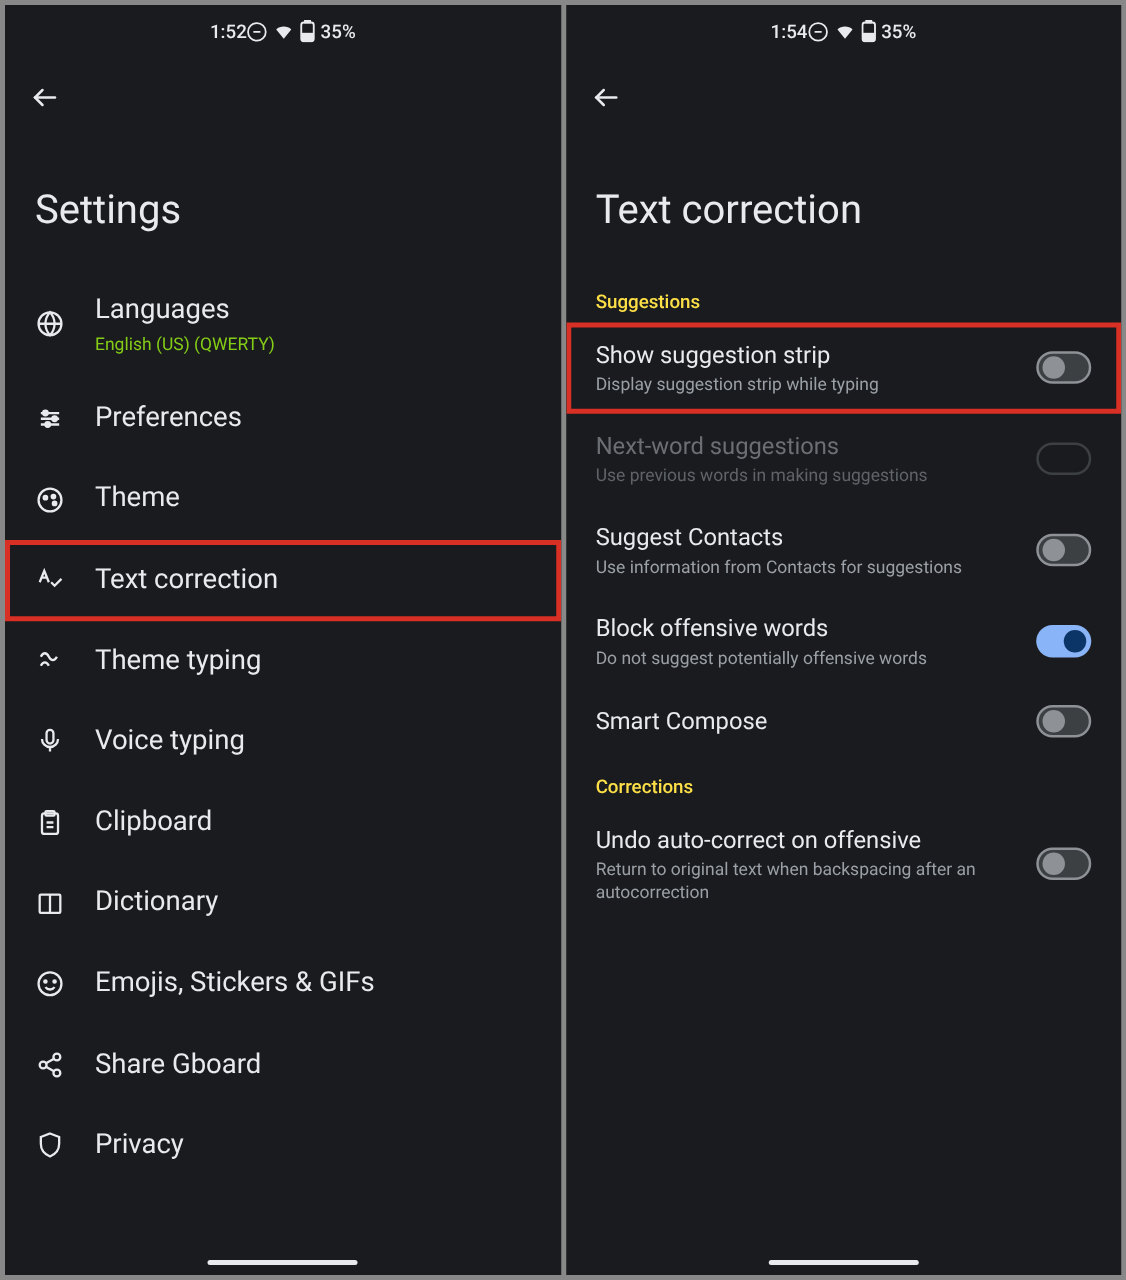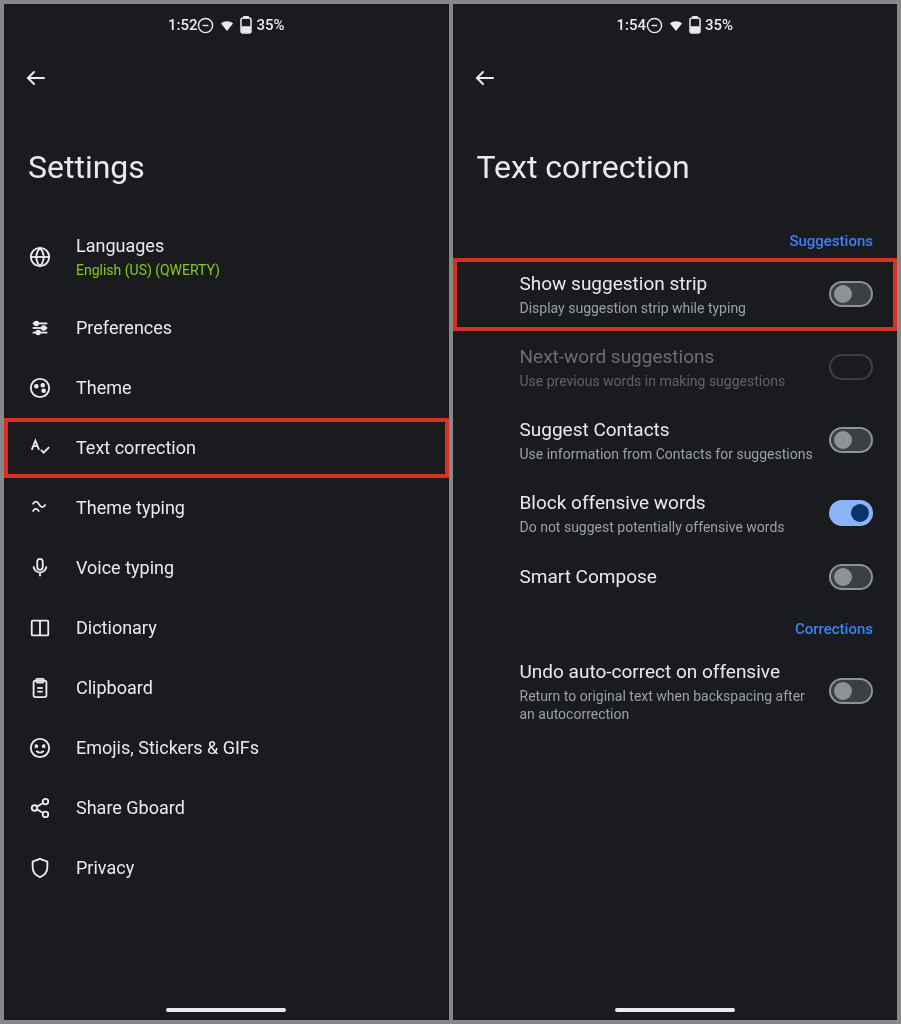--- a/index.html
+++ b/index.html
@@ -4,30 +4,30 @@
 <style>
 * { margin: 0; padding: 0; box-sizing: border-box; font-family: 'Roboto', -apple-system, sans-serif; }
 body { background: #888; display: flex; gap: 4px; padding: 4px; width: 901px; height: 1024px; }
 .phone { flex: 1; background: #1a1b1e; display: flex; flex-direction: column; overflow: hidden; position: relative; }
 .status-bar { display: flex; justify-content: center; align-items: center; padding: 12px 20px 8px; color: #e8eaed; font-size: 15px; font-weight: 500; }
 .status-right { display: flex; align-items: center; gap: 4px; }
 .status-icon { display: inline-flex; align-items: center; }
 .back-row { padding: 16px 12px 0; }
 .back-btn { width: 40px; height: 40px; display: flex; align-items: center; justify-content: center; color: #e8eaed; cursor: pointer; }
 .page-title { color: #e8eaed; font-size: 32px; font-weight: 400; padding: 50px 24px 30px; }
-.section-header { color: #3b82f6; font-size: 15px; font-weight: 500; padding: 16px 24px 8px; text-align: right; }
+.section-header { color: #fde047; font-size: 15px; font-weight: 500; padding: 16px 24px 8px; }
 .menu-item { display: flex; align-items: center; padding: 18px 24px; gap: 24px; cursor: pointer; position: relative; }
 .menu-item.with-border { outline: 4px solid #d93025; outline-offset: -4px; }
 .menu-icon { width: 24px; height: 24px; display: flex; align-items: center; justify-content: center; color: #e8eaed; flex-shrink: 0; }
 .menu-text { flex: 1; }
-.menu-title { color: #e8eaed; font-size: 18px; font-weight: 400; line-height: 1.3; }
+.menu-title { color: #e8eaed; font-size: 22px; font-weight: 400; line-height: 1.3; }
 .menu-sub { color: #84cc16; font-size: 14px; margin-top: 4px; line-height: 1.3; }
 .setting-item { display: flex; align-items: center; padding: 14px 24px; gap: 16px; cursor: pointer; }
 .setting-item.with-border { outline: 4px solid #d93025; outline-offset: -4px; }
-.setting-text { flex: 1; margin-left: 43px; }
+.setting-text { flex: 1; }
 .setting-title { color: #e8eaed; font-size: 19px; font-weight: 400; line-height: 1.25; }
 .setting-sub { color: #9aa0a6; font-size: 14px; margin-top: 3px; line-height: 1.3; }
 .setting-item.disabled .setting-title { color: #6b6e73; }
 .setting-item.disabled .setting-sub { color: #5f6368; }
 .toggle { width: 44px; height: 26px; border-radius: 13px; position: relative; flex-shrink: 0; }
 .toggle::after { content: ''; position: absolute; width: 18px; height: 18px; border-radius: 50%; top: 4px; transition: all 0.2s; }
 .toggle.off { background: #3c4043; border: 2px solid #8e9195; }
 .toggle.off::after { background: #8e9195; left: 3px; top: 2px; }
 .toggle.on { background: #8ab4f8; }
 .toggle.on::after { background: #0b3567; right: 4px; }
@@ -150,40 +150,40 @@
           </svg>
         </span>
       <div class="menu-text">
           <div class="menu-title">Voice typing</div>
         </div>
     </div>
 
     <div class="menu-item">
       <span class="menu-icon">
           <svg width="22" height="22" viewBox="0 0 24 24" fill="none" stroke="currentColor" stroke-width="2">
-            <rect x="3" y="4" width="18" height="16" rx="1"></rect>
-            <line x1="12" y1="4" x2="12" y2="20"></line>
-          </svg>
-        </span>
-      <div class="menu-text">
-          <div class="menu-title">Dictionary</div>
-        </div>
-    </div>
-
-    <div class="menu-item">
-      <span class="menu-icon">
-          <svg width="22" height="22" viewBox="0 0 24 24" fill="none" stroke="currentColor" stroke-width="2">
             <rect x="5" y="4" width="14" height="18" rx="2"></rect>
             <rect x="8" y="2" width="8" height="4" rx="1"></rect>
             <line x1="9" y1="12" x2="15" y2="12"></line>
             <line x1="9" y1="16" x2="15" y2="16"></line>
           </svg>
         </span>
       <div class="menu-text">
           <div class="menu-title">Clipboard</div>
+        </div>
+    </div>
+
+    <div class="menu-item">
+      <span class="menu-icon">
+          <svg width="22" height="22" viewBox="0 0 24 24" fill="none" stroke="currentColor" stroke-width="2">
+            <rect x="3" y="4" width="18" height="16" rx="1"></rect>
+            <line x1="12" y1="4" x2="12" y2="20"></line>
+          </svg>
+        </span>
+      <div class="menu-text">
+          <div class="menu-title">Dictionary</div>
         </div>
     </div>
 
     <div class="menu-item">
       <span class="menu-icon">
           <svg width="22" height="22" viewBox="0 0 24 24" fill="none" stroke="currentColor" stroke-width="2">
             <circle cx="12" cy="12" r="10"></circle>
             <circle cx="8" cy="10" r="1" fill="currentColor"></circle>
             <circle cx="16" cy="10" r="1" fill="currentColor"></circle>
             <path d="M8 15c1 1.5 2.5 2 4 2s3-.5 4-2"></path>

